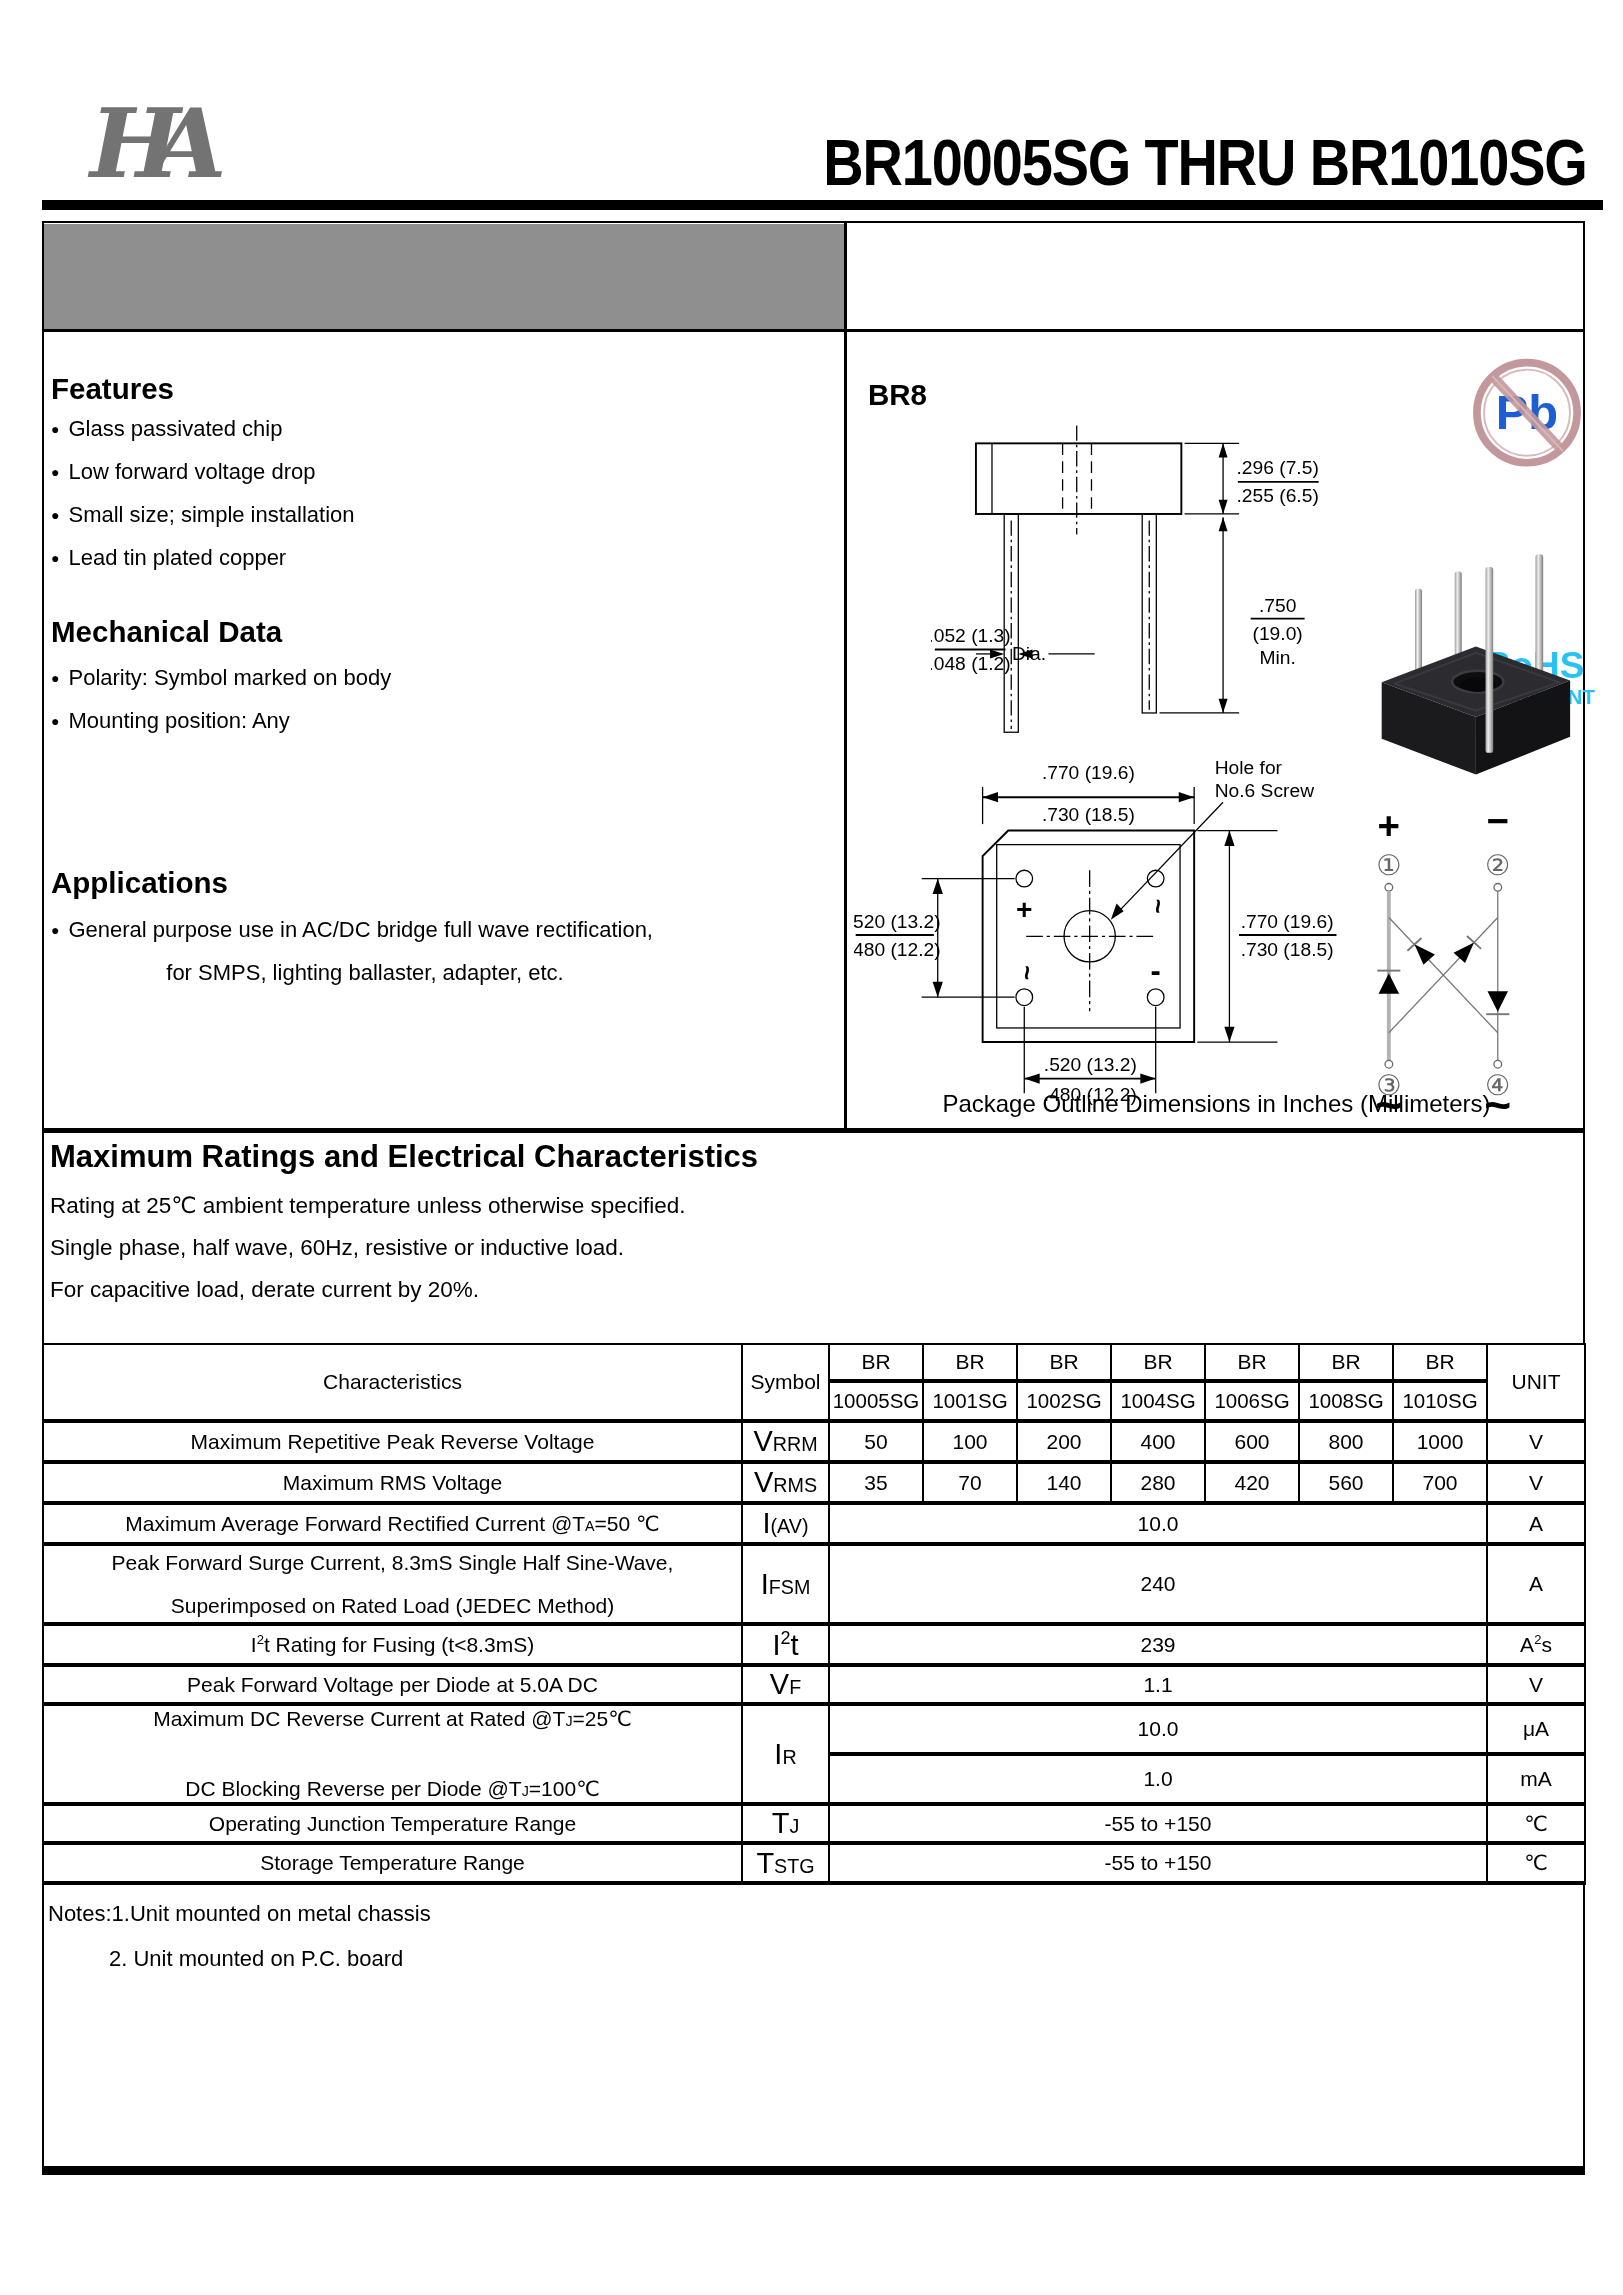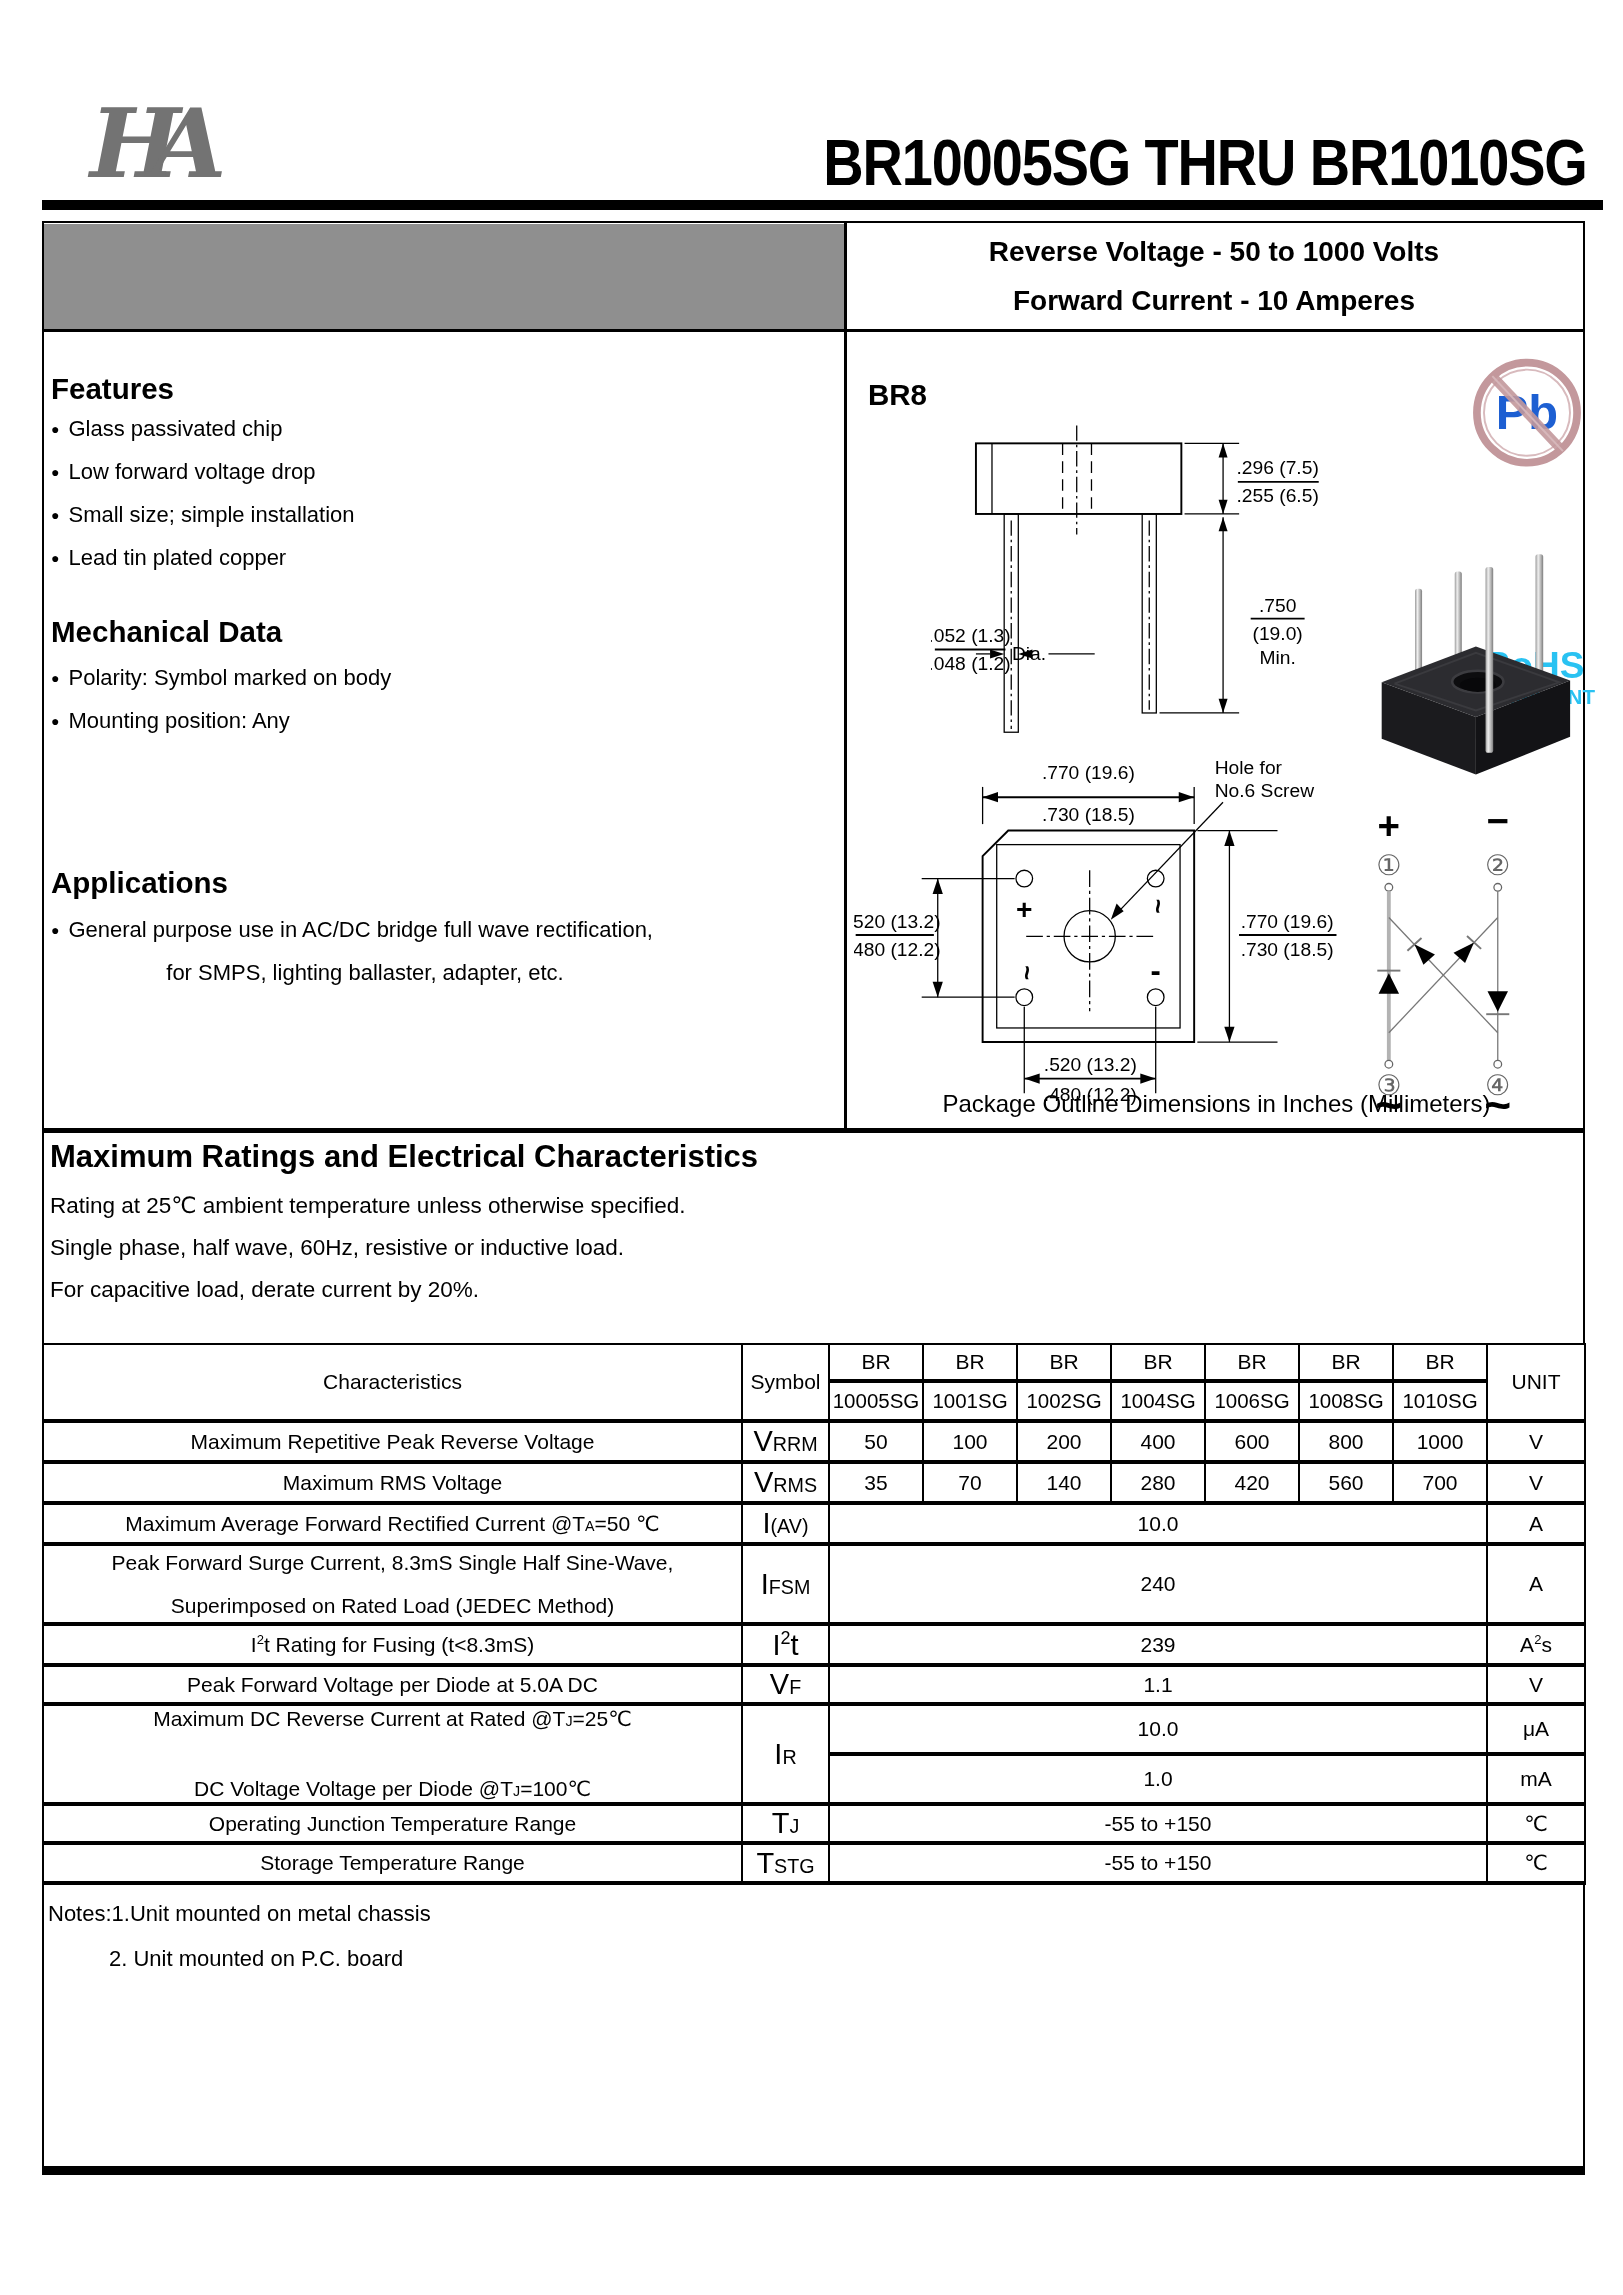--- a/index.html
+++ b/index.html
@@ -91,24 +91,20 @@
   <div class="logo">HA</div>
   <div class="doc-title">BR10005SG THRU BR1010SG</div>
   <div class="header-rule"></div>
 
   <div class="frame"></div>
   <div class="gray-cell"></div>
   <div class="vline-spec"></div>
   <div class="hline-spec"></div>
   <div class="hline-mid"></div>
 
-  <div class="spec-lines">
-    <div>Reverse Voltage  -  50 to 1000 Volts</div>
-    <div>Forward Current -  10 Amperes</div>
-  </div>
 
   <div class="h-section" style="left:51px; top:374px;">Features</div>
   <div class="bullet-list" style="left:51px; top:418px;">
     <div class="bullet-item">Glass passivated chip</div>
     <div class="bullet-item">Low forward voltage drop</div>
     <div class="bullet-item">Small size; simple installation</div>
     <div class="bullet-item">Lead tin plated copper</div>
   </div>
 
   <div class="h-section" style="left:51px; top:617px;">Mechanical Data</div>
@@ -383,21 +379,21 @@
       </tr>
       <tr style="height:39px;">
         <td class="char">Peak Forward Voltage per Diode at 5.0A DC</td>
         <td class="sym"><span>V</span><span class="ss">F</span></td>
         <td colspan="7">1.1</td>
         <td>V</td>
       </tr>
       <tr style="height:50px;">
         <td class="char" rowspan="2">
           <div><span>Maximum DC Reverse Current at Rated @T</span><span class="ss">J</span><span>=25℃</span></div>
-          <div class="ir-gap"><span>DC Voltage Voltage per Diode @T</span><span class="ss">J</span><span>=100℃</span></div>
+          <div class="ir-gap"><span>DC Blocking Reverse per Diode @T</span><span class="ss">J</span><span>=100℃</span></div>
         </td>
         <td class="sym" rowspan="2"><span>I</span><span class="ss">R</span></td>
         <td colspan="7">10.0</td>
         <td>μA</td>
       </tr>
       <tr style="height:50px;">
         <td colspan="7">1.0</td>
         <td>mA</td>
       </tr>
       <tr style="height:39px;">

